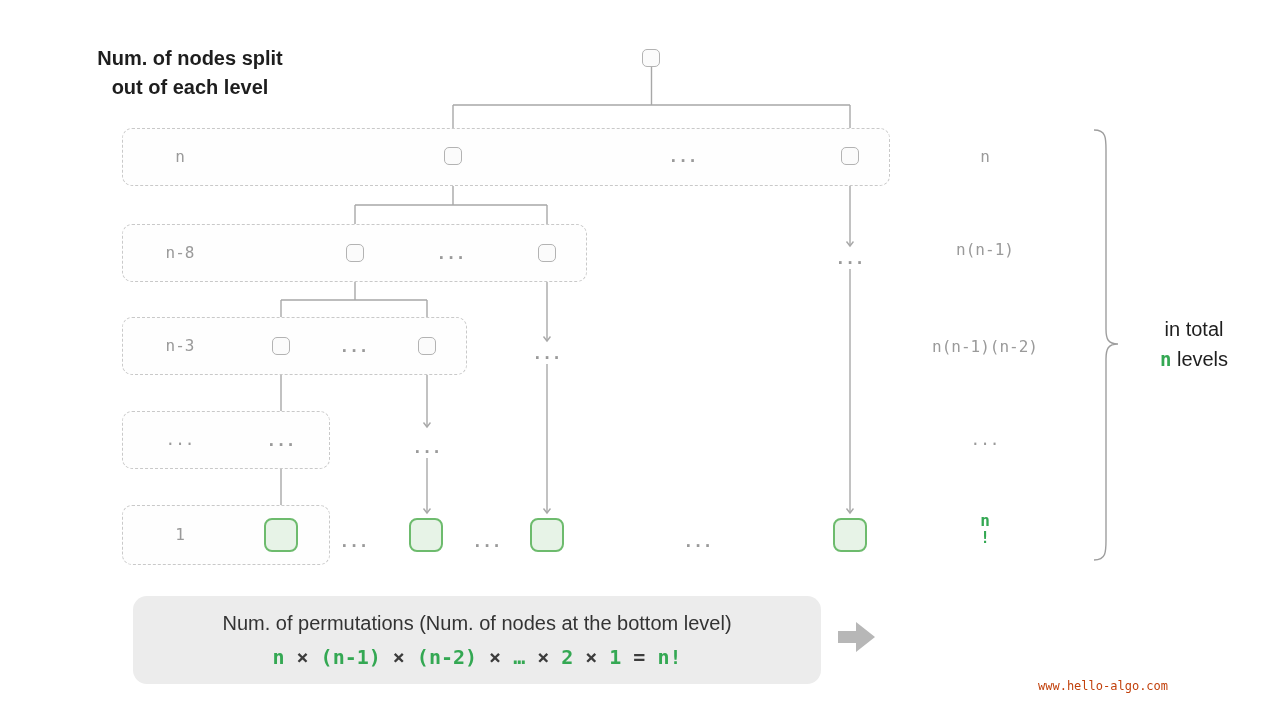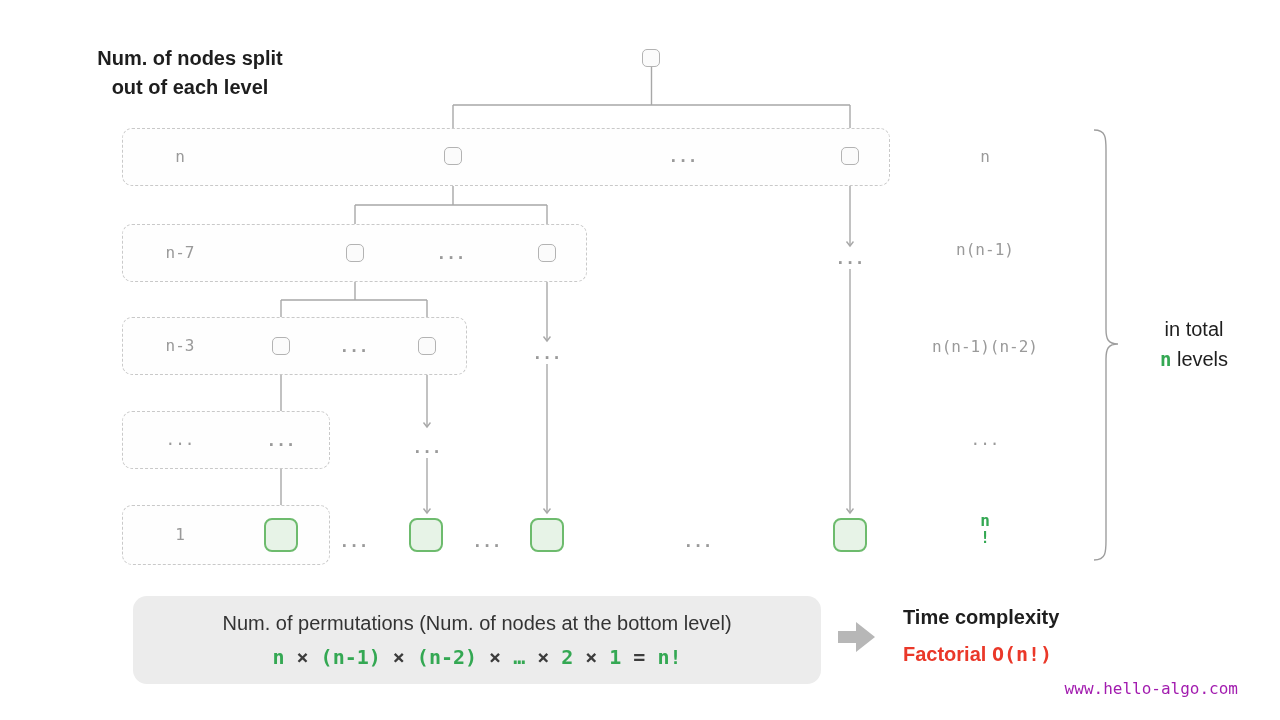--- a/index.html
+++ b/index.html
@@ -20,21 +20,21 @@
   .bracelabel{font-size:20px;color:#1e1e1e;text-align:center;line-height:30px}
   .bracelabel .mono{font-size:19px}
   .panel{background:#ececec;border-radius:14px;display:flex;flex-direction:column;align-items:center;justify-content:center;gap:10px}
   .ptitle{font-size:20px;color:#333333}
   .equation{display:flex;gap:12px;font-family:"DejaVu Sans Mono",monospace;font-size:20px;font-weight:bold}
   .equation .g{color:#34a853}
   .equation .d{color:#3c3c3c}
   .rtitle{font-size:20px;font-weight:bold;color:#1e1e1e}
   .rvalue{margin-top:13px;font-size:20px;font-weight:bold;color:#ea3829}
   .rcode{font-size:20px;color:#ea3829}
-  .watermark{font-family:"DejaVu Sans Mono",monospace;font-size:16px;color:#a21caf;text-align:right}
+  .watermark{font-family:"DejaVu Sans Mono",monospace;font-size:12px;color:#c2410c;text-align:left}
 </style>
 </head>
 <body>
 
 <div id="canvas">
 
   <svg class="abs" style="left:0;top:0" width="1280" height="720">
     <defs>
       <marker id="arrow" markerWidth="10" markerHeight="10" refX="5" refY="4" orient="auto" markerUnits="userSpaceOnUse">
         <path d="M0.5,0.5 L5,4 L0.5,7.5" fill="none" stroke="#a8a8a8" stroke-width="1.4"></path>
@@ -65,21 +65,21 @@
   <div class="abs hdr" style="left:60px;top:44px;width:260px">Num. of nodes split
 out of each level</div>
 
   <div class="abs lvlbox" style="left:122px;top:128px;width:768px;height:58px"></div>
   <div class="abs lvlbox" style="left:122px;top:224px;width:465px;height:58px"></div>
   <div class="abs lvlbox" style="left:122px;top:317px;width:345px;height:58px"></div>
   <div class="abs lvlbox" style="left:122px;top:411px;width:208px;height:58px"></div>
   <div class="abs lvlbox" style="left:122px;top:505px;width:208px;height:60px"></div>
 
   <div class="abs ctr glabel" style="left:180px;top:157px">n</div>
-  <div class="abs ctr glabel" style="left:180px;top:253px">n-7</div>
+  <div class="abs ctr glabel" style="left:180px;top:253px">n-8</div>
   <div class="abs ctr glabel" style="left:180px;top:346px">n-3</div>
   <div class="abs ctr glabel" style="left:180px;top:440px">...</div>
   <div class="abs ctr glabel" style="left:180px;top:535px">1</div>
 
   <div class="abs ctr node" style="left:651px;top:58px"></div>
   <div class="abs ctr node" style="left:453px;top:156px"></div>
   <div class="abs ctr node" style="left:850px;top:156px"></div>
   <div class="abs ctr node" style="left:355px;top:253px"></div>
   <div class="abs ctr node" style="left:547px;top:253px"></div>
   <div class="abs ctr node" style="left:281px;top:346px"></div>
@@ -129,23 +129,16 @@
       <span class="g">1</span>
       <span class="d">=</span>
       <span class="g">n!</span>
     </div>
   </div>
 
   <svg class="abs" style="left:838px;top:621px" width="38" height="32">
     <path d="M0 10 H18 V1 L37 16 L18 31 V22 H0 Z" fill="#b7b7b7"></path>
   </svg>
 
-  <div class="abs" style="left:903px;top:606px">
-    <div class="rtitle">Time complexity</div>
-    <div class="rvalue">
-      <span>Factorial</span>
-      <span class="rcode mono">O(n!)</span>
-    </div>
-  </div>
 
   <div class="abs watermark" style="left:1038px;top:679px;width:200px">www.hello-algo.com</div>
 
 </div>
 
 </body></html>

